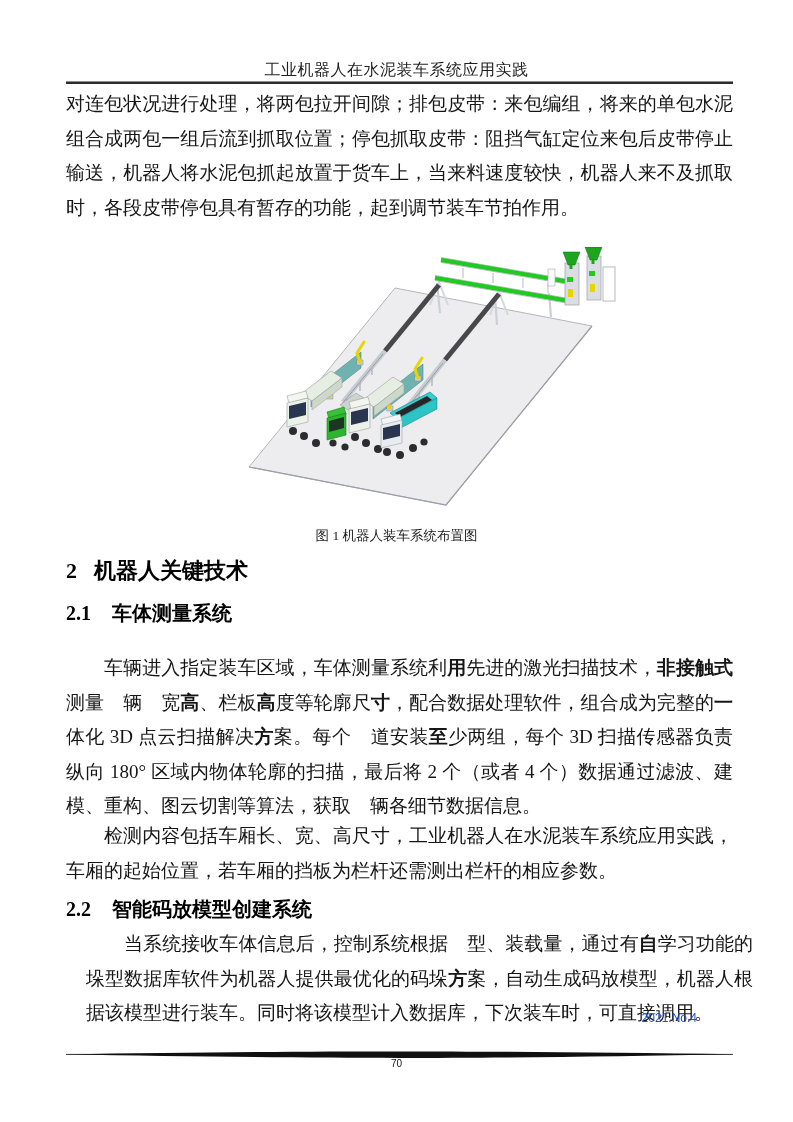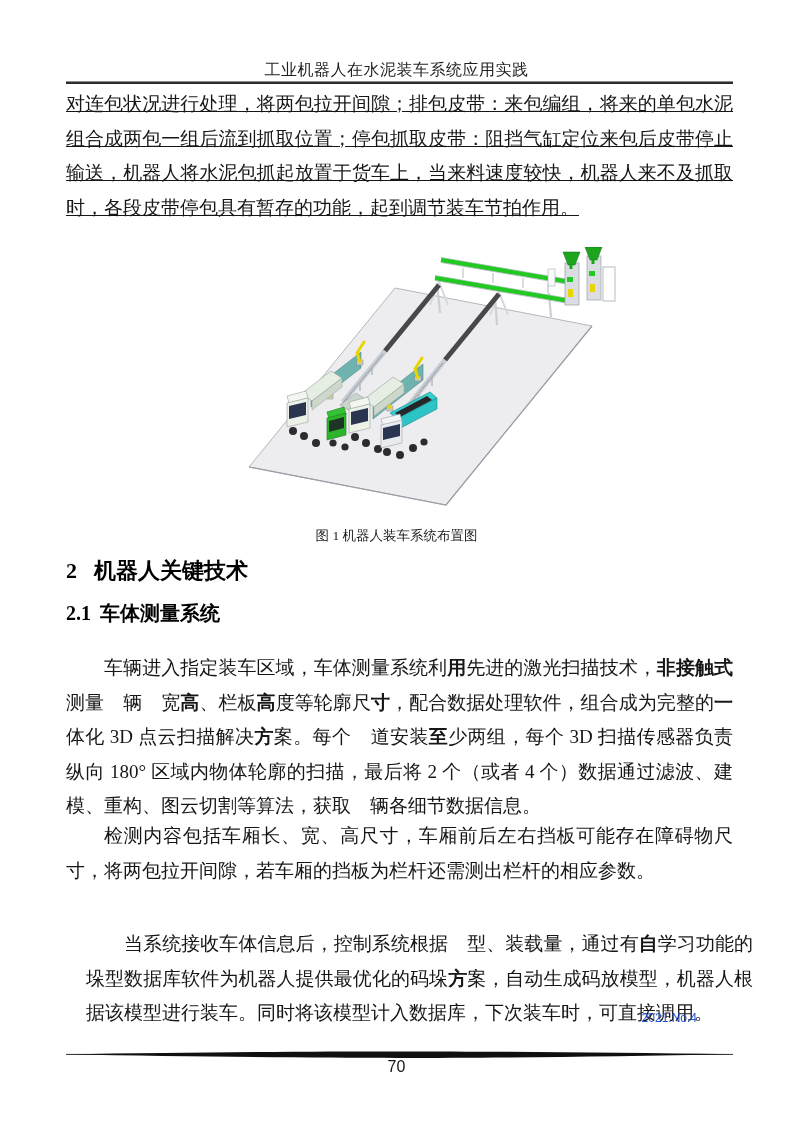--- a/index.html
+++ b/index.html
@@ -15,45 +15,45 @@
     position:absolute;top:81px;left:66px;width:667px;height:3px;
     background:linear-gradient(#8e8e8e 0 1px,#2c2c30 1px 100%);
   }
   .para{
     position:absolute;left:66px;width:667px;
     font-size:19px;line-height:34.5px;text-align:justify;
     color:#161616;
   }
   .para.indent{text-indent:38px;}
   .seg-b{font-weight:bold;font-family:"Liberation Sans","DejaVu Sans",sans-serif;}
-  #p1{top:87px;text-decoration:underline;}
+  #p1{top:87px;}
   #p2{top:639px;margin-top:12px;}
   #p3{top:819px;}
   #p4{top:927px;margin-left:20px;}
   .fig{
     position:absolute;top:247px;left:243px;width:397px;height:265px;margin:0;padding:0;
   }
   .fig svg{display:block;width:397px;height:265px;}
   .caption{
     position:absolute;top:527px;left:0;width:793px;text-align:center;
     font-size:13.5px;color:#1c1c1c;
   }
   .sec-h{
     position:absolute;left:66px;margin:0;color:#000000;
     font-family:"Liberation Sans","DejaVu Sans",sans-serif;font-weight:bold;
   }
   #sec2{top:556px;font-size:22px;line-height:30px;}
   #sec21{top:599px;font-size:20px;line-height:28px;}
   #sec22{top:895px;font-size:20px;line-height:28px;}
   .sec-num{margin-right:17px;font-family:"Liberation Serif","DejaVu Serif",serif;}
-  .sub-num{margin-right:9px;font-family:"Liberation Serif","DejaVu Serif",serif;}
+  .sub-num{margin-right:21px;font-family:"Liberation Serif","DejaVu Serif",serif;}
   .footer-rule{position:absolute;top:1051px;left:66px;width:667px;height:8px;}
   .footer-page{
     position:absolute;top:1058px;left:0;width:793px;text-align:center;
-    font-size:16px;font-family:"Liberation Sans","DejaVu Sans",sans-serif;color:#141414;
+    font-size:10px;font-family:"Liberation Sans","DejaVu Sans",sans-serif;color:#141414;
   }
   .footer-issue{
     position:absolute;top:1011px;right:96px;
     font-size:12px;font-family:"Liberation Sans","DejaVu Sans",sans-serif;color:#1d4ed8;
   }
 </style>
 </head>
 <body>
 
 <div class="page">
@@ -198,22 +198,25 @@
 
   <h2 class="sec-h" id="sec2">
     <span class="sec-num">2</span><span>机器人关键技术</span>
   </h2>
 
   <h3 class="sec-h" id="sec21">
     <span class="sub-num">2.1</span><span>车体测量系统</span>
   </h3>
 
   <div class="para indent" id="p2"><span>车辆进入指定装车区域，车体测量系统利</span><span class="seg-b">用</span><span>先进的激光扫描技术，</span><span class="seg-b">非接触式</span><span>测量　辆　宽</span><span class="seg-b">高</span><span>、栏板</span><span class="seg-b">高</span><span>度等轮廓尺</span><span class="seg-b">寸</span><span>，配合数据处理软件，组合成为完整的</span><span class="seg-b">一</span><span>体化 3D 点云扫描解决</span><span class="seg-b">方</span><span>案。每个　道安装</span><span class="seg-b">至</span><span>少两组，每个 3D 扫描传感器负责纵向 180° 区域内物体轮廓的扫描，最后将 2 个（或者 4 个）数据通过滤波、建模、重构、图云切割等算法，获取　辆各细节数据信息。</span></div>
-  <div class="para indent" id="p3"><span>检测内容包括车厢长、宽、高尺寸，车厢前后左右挡板可能存在障碍物尺寸，将两包拉开间隙，若车厢的挡板为栏杆还需测出栏杆的相应参数。</span></div>
-
+  <div class="para indent" id="p3"><span>检测内容包括车厢长、宽、高尺寸，工业机器人在水泥装车系统应用实践，车厢的起始位置，若车厢的挡板为栏杆还需测出栏杆的相应参数。</span></div>
+
+  <h3 class="sec-h" id="sec22">
+    <span class="sub-num">2.2</span><span>智能码放模型创建系统</span>
+  </h3>
 
   <div class="para indent" id="p4"><span>当系统接收车体信息后，控制系统根据　型、装载量，通过有</span><span class="seg-b">自</span><span>学习功能的垛型数据库软件为机器人提供最优化的码垛</span><span class="seg-b">方</span><span>案，自动生成码放模型，机器人根据该模型进行装车。同时将该模型计入数据库，下次装车时，可直接调用。</span></div>
 
   <svg class="footer-rule" viewBox="0 0 667 8" preserveAspectRatio="none">
     <rect x="0" y="2.9" width="667" height="1" fill="#3a3a3a"></rect>
     <path d="M0,3.3 C120,1.1 240,0.4 333,0.4 C426,0.4 546,1.3 667,3.3 C546,5.7 426,6.9 333,6.9 C240,6.9 120,5.6 0,3.3 Z" fill="#101010"></path>
   </svg>
   <div class="footer-page">70</div>
   <div class="footer-issue">2021.No.4</div>
 

